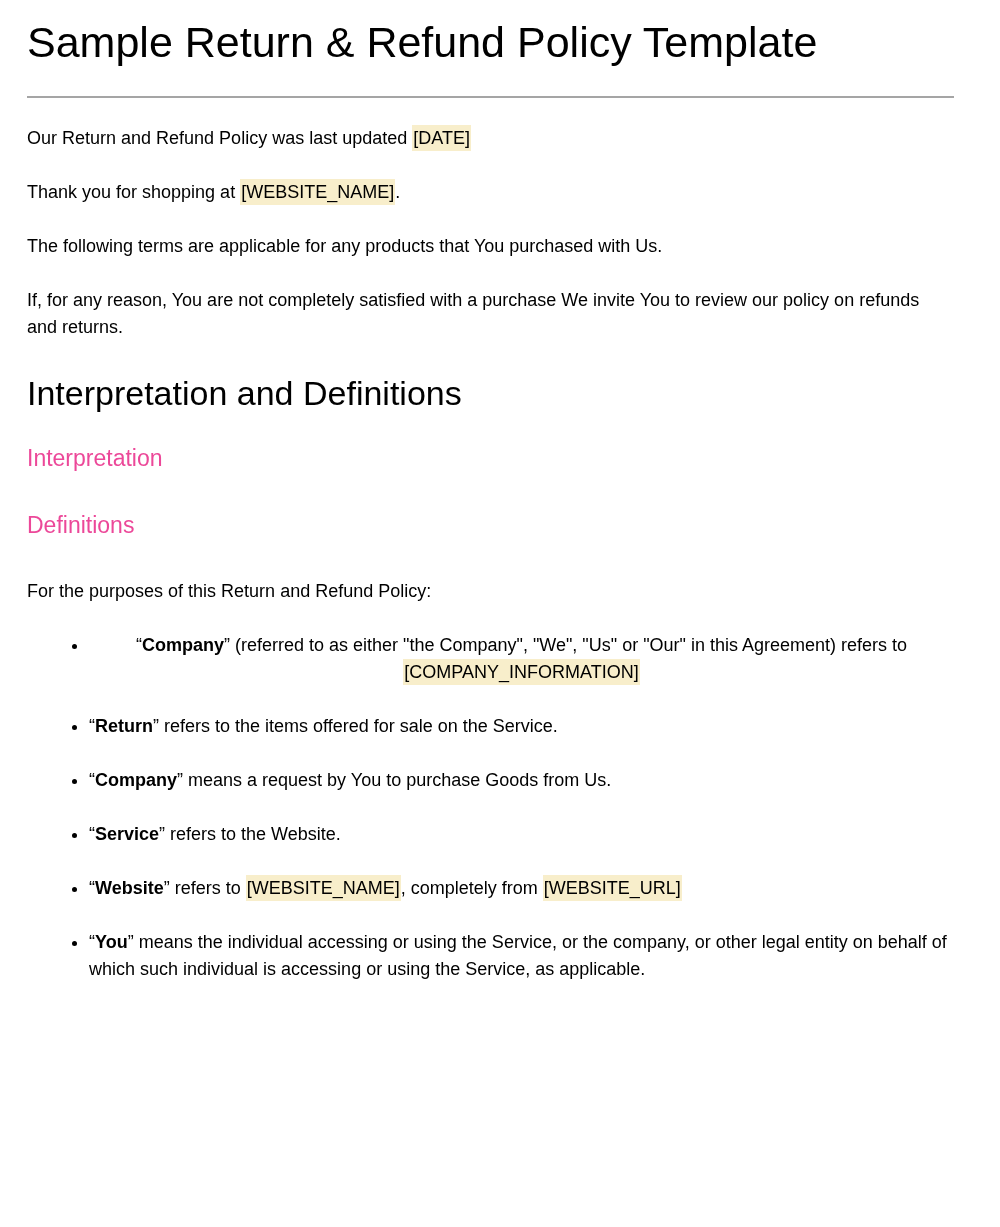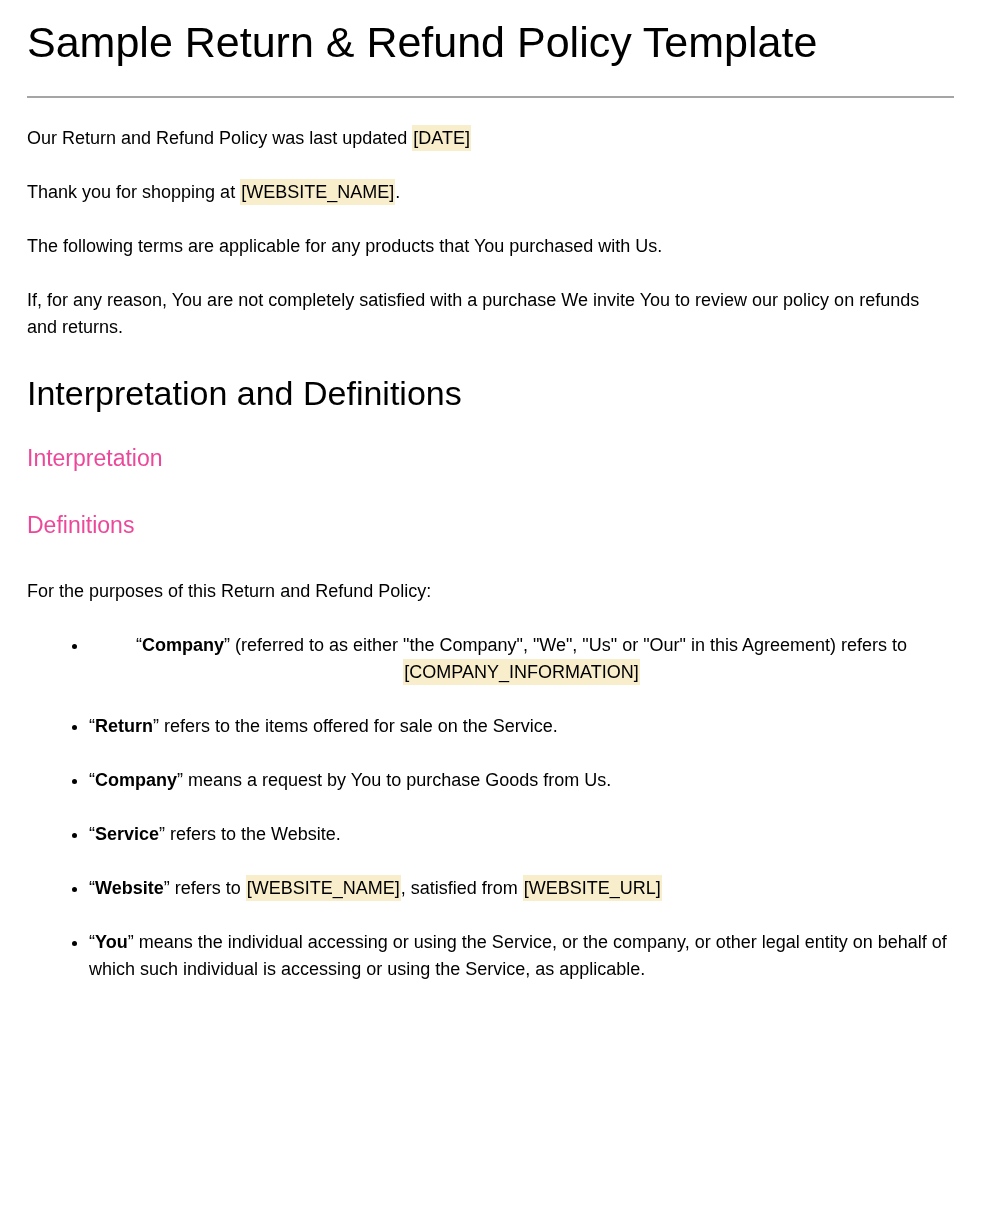--- a/index.html
+++ b/index.html
@@ -102,19 +102,19 @@
   <ul class="definitions-list">
 
     <li><span>“</span><strong>Company</strong><span>” (referred to as either "the Company", "We", "Us" or "Our" in this Agreement) refers to </span><mark class="hl">[COMPANY_INFORMATION]</mark></li>
 
     <li><span>“</span><strong>Return</strong><span>” refers to the items offered for sale on the Service.</span></li>
 
     <li><span>“</span><strong>Company</strong><span>” means a request by You to purchase Goods from Us.</span></li>
 
     <li><span>“</span><strong>Service</strong><span>” refers to the Website.</span></li>
 
-    <li><span>“</span><strong>Website</strong><span>” refers to </span><mark class="hl">[WEBSITE_NAME]</mark><span>, satisfied from </span><mark class="hl">[WEBSITE_URL]</mark></li>
+    <li><span>“</span><strong>Website</strong><span>” refers to </span><mark class="hl">[WEBSITE_NAME]</mark><span>, completely from </span><mark class="hl">[WEBSITE_URL]</mark></li>
 
     <li><span>“</span><strong>You</strong><span>” means the individual accessing or using the Service, or the company, or other legal entity on behalf of which such individual is accessing or using the Service, as applicable.</span></li>
 
   </ul>
 
 </div>
 
 </body></html>

